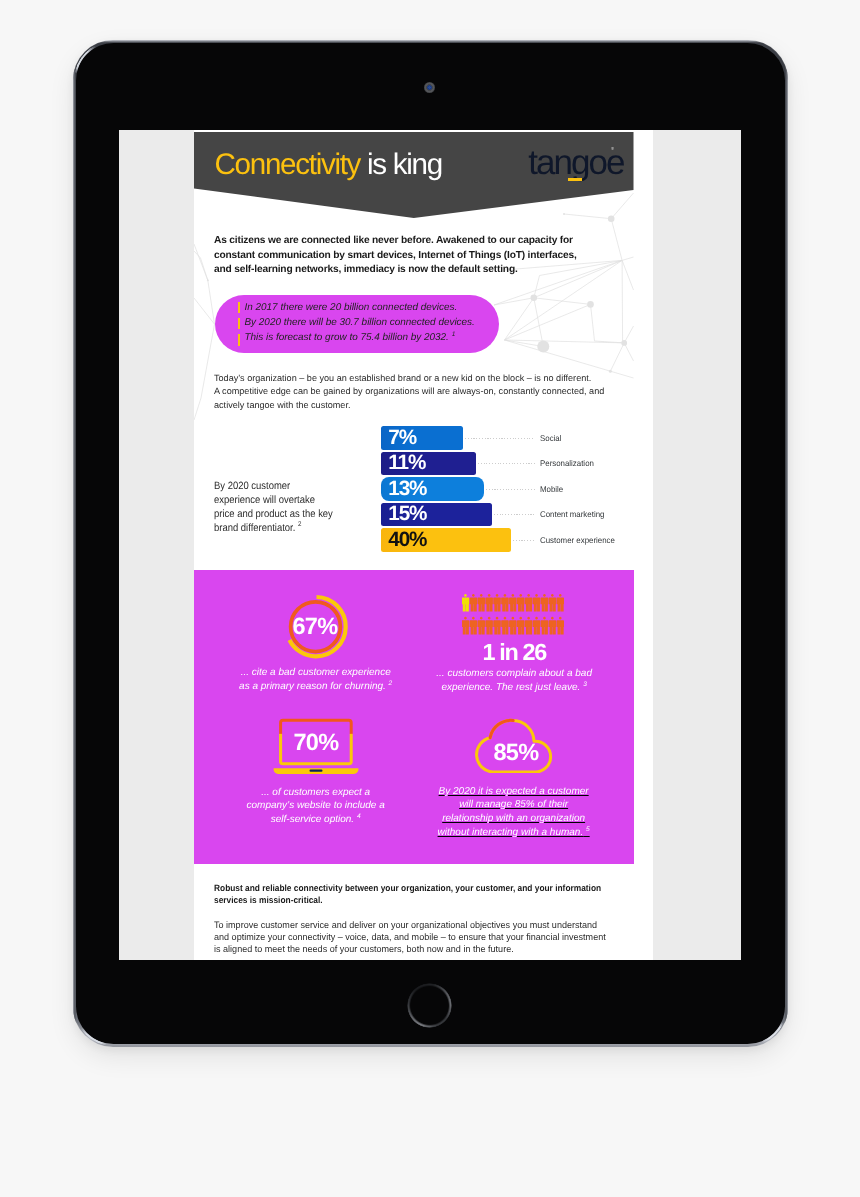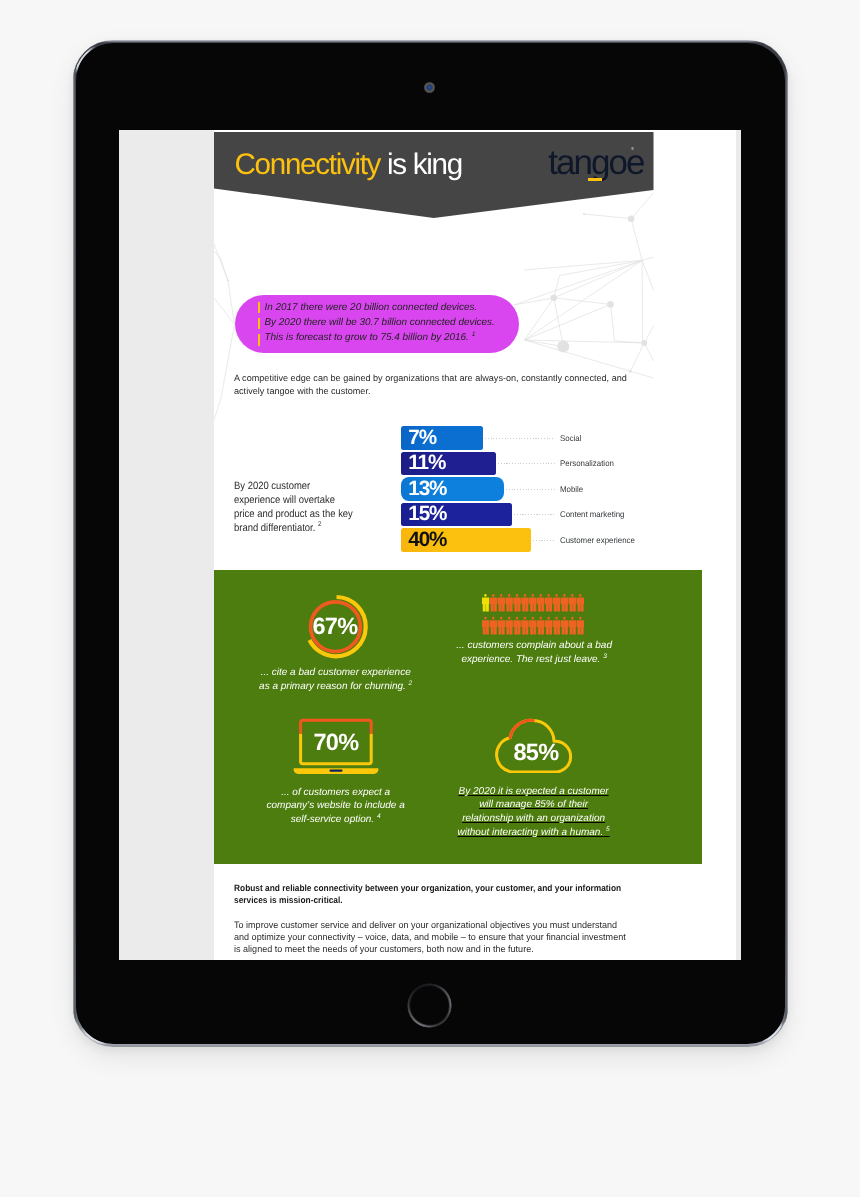--- a/index.html
+++ b/index.html
@@ -49,21 +49,21 @@
             rgba(150,154,162,0.68) 250deg, rgba(176,180,188,0.80) 282deg,
             rgba(112,116,124,0.58) 330deg, rgba(112,116,124,0.60) 360deg);
         -webkit-mask:radial-gradient(circle closest-side, rgba(0,0,0,0) 0 84%, #000 93% 97%, rgba(0,0,0,0) 100%);
         mask:radial-gradient(circle closest-side, rgba(0,0,0,0) 0 84%, #000 93% 97%, rgba(0,0,0,0) 100%);
         filter:blur(0.9px);opacity:.88;}
 
   
   .screen{position:absolute;left:46px;top:90px;width:622px;height:830px;background:#ebebeb;overflow:hidden;}
 
   
-  .page{position:absolute;left:95px;top:0;width:522px;height:830px;background:#ffffff;overflow:hidden;}
+  .page{position:absolute;left:75px;top:0;width:459px;height:830px;background:#ffffff;overflow:hidden;}
 
   .netbg{position:absolute;left:0;top:0;width:439.5px;height:290px;}
 
   
   .hdr{position:absolute;left:0;top:2px;width:439.5px;height:86px;background:#454545;
        clip-path:polygon(0 0,100% 0,100% 67.4%,50% 100%,0 65.7%);}
   .hdr-title{position:absolute;left:20.5px;top:17.8px;font-size:29.6px;color:#ffffff;letter-spacing:-1.3px;white-space:nowrap;}
   .hdr-title .hl{color:#fcc10f;}
   .logo{position:absolute;left:334.2px;top:17px;width:92px;height:48px;}
   .logo-word{position:absolute;left:0;top:0;font-size:35px;font-weight:normal;color:#0f172a;letter-spacing:-1.95px;line-height:32px;}
@@ -80,21 +80,21 @@
   
   .chart-h{position:absolute;left:20px;top:309.2px;width:190px;font-size:15.4px;font-weight:bold;color:#111;line-height:19.1px;letter-spacing:-1.35px;white-space:nowrap;}
   .chart-p{position:absolute;left:20px;top:349.2px;width:160px;font-size:10.6px;color:#2b2b2b;line-height:14.0px;white-space:nowrap;transform:scaleX(0.893);transform-origin:0 0;}
   .bars{position:absolute;left:186.5px;top:296px;width:250px;}
   .bar{position:absolute;height:23.5px;border-radius:2.5px;}
   .bar span{position:absolute;left:7.8px;top:50%;transform:translateY(-50%);font-size:20.7px;font-weight:bold;letter-spacing:-1.1px;line-height:1;}
   .dots{position:absolute;height:1px;background-image:repeating-linear-gradient(to right,#cdcdcd 0 1.1px,rgba(0,0,0,0) 1.1px 2.8px);}
   .blab{position:absolute;font-size:8.3px;color:#33373a;white-space:nowrap;transform:scaleX(0.95);transform-origin:0 0;}
 
   
-  .navy{position:absolute;left:0;top:440px;width:439.5px;height:294px;background:#4d7c0f;padding-left:48px;}
+  .navy{position:absolute;left:0;top:440px;width:439.5px;height:294px;background:#d946ef;}
 
   .stat{position:absolute;text-align:center;}
   .ic{display:block;position:relative;margin:0 auto;}
   .ic-val{font-family:"Liberation Sans",sans-serif;font-size:23.5px;font-weight:bold;fill:#fff;letter-spacing:-0.6px;}
   .stat-cap{font-size:10.0px;font-style:italic;color:#fff;line-height:13.8px;margin:0 auto;width:160px;}
   .big{font-size:23.4px;font-weight:bold;color:#fff;letter-spacing:-1.35px;}
 
   
   .close-b{position:absolute;left:20px;top:753px;width:420px;font-size:9.15px;font-weight:bold;color:#1a1a1a;line-height:11.7px;white-space:nowrap;transform:scaleX(0.9155);transform-origin:0 0;}
   .close-p{position:absolute;left:20px;top:788.8px;width:430px;font-size:9.3px;color:#2b2b2b;line-height:12.35px;white-space:nowrap;transform:scaleX(0.973);transform-origin:0 0;}
@@ -160,32 +160,34 @@
         </svg>
 
         <div class="hdr"></div>
         <div class="hdr-title"><span class="hl">Connectivity</span><span> is king</span></div>
         <div class="logo">
           <div class="logo-word">tangoe</div>
           <div class="logo-bar"></div>
           <div class="logo-reg">®</div>
         </div>
 
+        <div class="lead">As citizens we are connected like never before. Awakened to our capacity for constant communication by smart devices, Internet of Things (IoT) interfaces, and self-learning networks, immediacy is now the default setting.</div>
 
         <div class="quotebox">
           <div class="qbar" style="top:6.8px"></div>
           <div class="qrow" style="top:7px"><span>In 2017 there were 20 billion connected devices.</span><sup></sup></div>
           <div class="qbar" style="top:23.2px"></div>
           <div class="qrow" style="top:22px"><span>By 2020 there will be 30.7 billion connected devices.</span><sup></sup></div>
           <div class="qbar" style="top:39.6px"></div>
-          <div class="qrow" style="top:37px"><span>This is forecast to grow to 75.4 billion by 2016.</span> <sup>1</sup></div>
+          <div class="qrow" style="top:37px"><span>This is forecast to grow to 75.4 billion by 2032.</span> <sup>1</sup></div>
         </div>
 
         <div class="sub">
-          <div>A competitive edge can be gained by organizations that are always-on, constantly connected, and</div>
+          <div>Today’s organization – be you an established brand or a new kid on the block – is no different.</div>
+          <div>A competitive edge can be gained by organizations will are always-on, constantly connected, and</div>
           <div>actively tangoe with the customer.</div>
         </div>
 
         <div class="chart-p">
           <div>By 2020 customer</div>
           <div>experience will overtake</div>
           <div>price and product as the key</div>
           <div><span>brand differentiator.</span> <sup>2</sup></div>
         </div>
         <div class="bars">
@@ -301,20 +303,21 @@
                 <g transform="translate(79,22.8)">
                   <path d="M3.45 0 a1.35 1.35 0 1 1 -0.01 0 Z M0.3 3.5 h6.3 a0.6 0.6 0 0 1 0.6 0.6 v5.6 a0.55 0.55 0 0 1 -0.55 0.55 h-3 v7.35 h-2.9 v-7.35 h-0.5 a0.55 0.55 0 0 1 -0.55 -0.55 v-5.6 a0.6 0.6 0 0 1 0.6 -0.6 Z M3.95 10.25 h2.9 v7.35 h-2.9 Z" fill="#ee6321"></path>
                 </g>
                 <g transform="translate(86.9,22.8)">
                   <path d="M3.45 0 a1.35 1.35 0 1 1 -0.01 0 Z M0.3 3.5 h6.3 a0.6 0.6 0 0 1 0.6 0.6 v5.6 a0.55 0.55 0 0 1 -0.55 0.55 h-3 v7.35 h-2.9 v-7.35 h-0.5 a0.55 0.55 0 0 1 -0.55 -0.55 v-5.6 a0.6 0.6 0 0 1 0.6 -0.6 Z M3.95 10.25 h2.9 v7.35 h-2.9 Z" fill="#ee6321"></path>
                 </g>
                 <g transform="translate(94.80000000000001,22.8)">
                   <path d="M3.45 0 a1.35 1.35 0 1 1 -0.01 0 Z M0.3 3.5 h6.3 a0.6 0.6 0 0 1 0.6 0.6 v5.6 a0.55 0.55 0 0 1 -0.55 0.55 h-3 v7.35 h-2.9 v-7.35 h-0.5 a0.55 0.55 0 0 1 -0.55 -0.55 v-5.6 a0.6 0.6 0 0 1 0.6 -0.6 Z M3.95 10.25 h2.9 v7.35 h-2.9 Z" fill="#ee6321"></path>
                 </g>
               </svg>
+            <div class="big" style="margin-top:1px;position:relative;left:-9.5px">1 in 26</div>
             <div class="stat-cap" style="margin-top:1px;width:162px;position:relative;left:-9.5px"><span>... customers complain about a bad experience. The rest just leave.</span> <sup>3</sup></div>
           </div>
 
           <div class="stat" style="left:0;top:135px;width:219.75px;">
             <svg class="ic" width="90" height="62" viewBox="0 0 90 62" style="margin-top:7.5px;left:12.2px">
               <defs>
                 <linearGradient id="lapg" x1="0" y1="0" x2="0" y2="1">
                   <stop offset="0" stop-color="#f2561d"></stop>
                     <stop offset="0.30" stop-color="#f2561d"></stop>
                   <stop offset="0.325" stop-color="#fbc80a"></stop>

